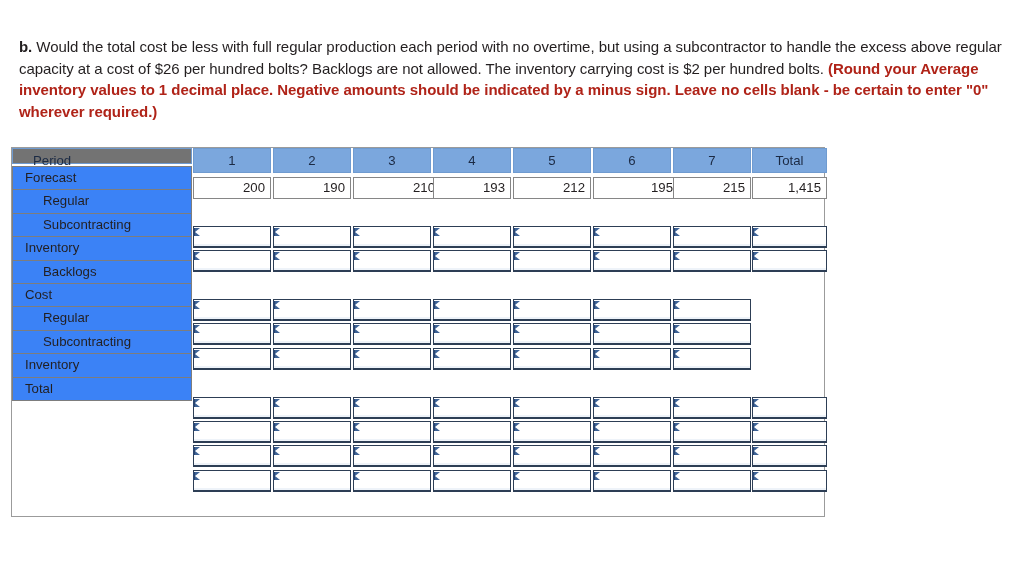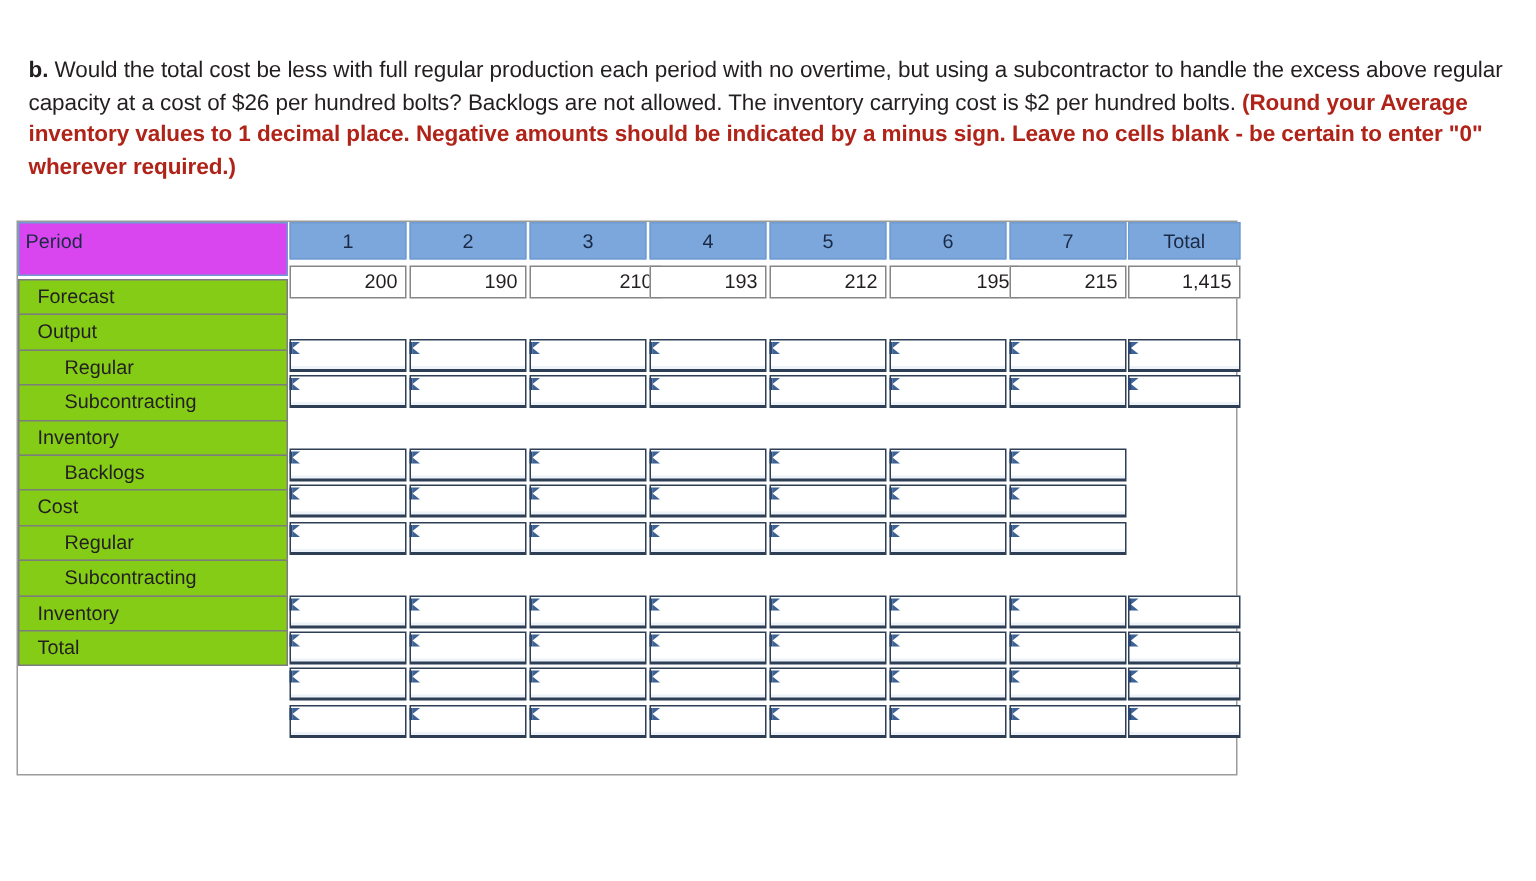--- a/index.html
+++ b/index.html
@@ -46,36 +46,36 @@
     position: absolute;
     left: 0px;
     top: 0px;
     width: 180px;
   }
   .lbl {
     box-sizing: border-box;
     height: 24.4px;
     border: 1px solid #7d7d7d;
     margin-top: -1px;
-    background: #84cc16;
+    background: #3b82f6;
     font-size: 13.2px;
     line-height: 22px;
     padding-left: 12px;
     white-space: nowrap;
     color: #231f20;
   }
   .lbl.indent { padding-left: 30px; }
   .lbl.head {
-    background: #d946ef;
+    background: #737373;
     border: 1px solid #6f9bd0;
-    height: 36px;
+    height: 16px;
     margin-top: 0;
     line-height: 23px;
     color: #1b2a44;
-    padding-left: 4px;
+    padding-left: 20px;
   }
   .lbl.gap { border: none; height: 4px; background: transparent; }
 
   
   .hdr-row {
     position: absolute;
     left: 180px;
     top: 0px;
     height: 25px;
   }
@@ -142,21 +142,20 @@
 <div id="question">
   <span class="q-bold">b.</span><span> Would the total cost be less with full regular production each period with no overtime, but using a subcontractor to handle the excess above regular capacity at a cost of $26 per hundred bolts? Backlogs are not allowed. The inventory carrying cost is $2 per hundred bolts. </span><span class="q-red">(Round your Average inventory values to 1 decimal place. Negative amounts should be indicated by a minus sign. Leave no cells blank - be certain to enter "0" wherever required.)</span>
 </div>
 
 <div id="worksheet">
 
   <div id="label-col">
       <div class="lbl head">Period</div>
       <div class="lbl gap"></div>
       <div class="lbl">Forecast</div>
-      <div class="lbl">Output</div>
       <div class="lbl indent">Regular</div>
       <div class="lbl indent">Subcontracting</div>
       <div class="lbl">Inventory</div>
       <div class="lbl indent">Backlogs</div>
       <div class="lbl">Cost</div>
       <div class="lbl indent">Regular</div>
       <div class="lbl indent">Subcontracting</div>
       <div class="lbl">Inventory</div>
       <div class="lbl">Total</div>
     </div>

